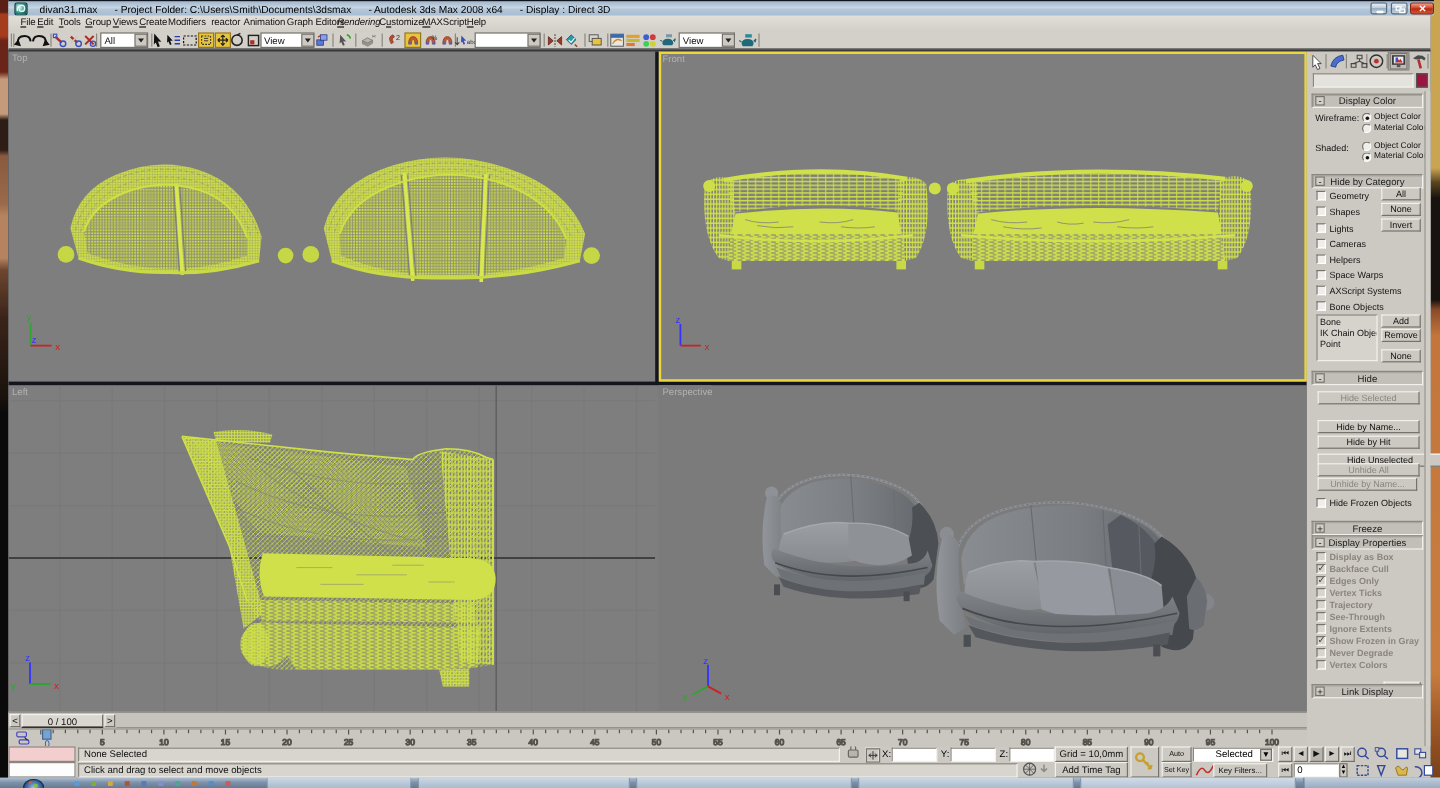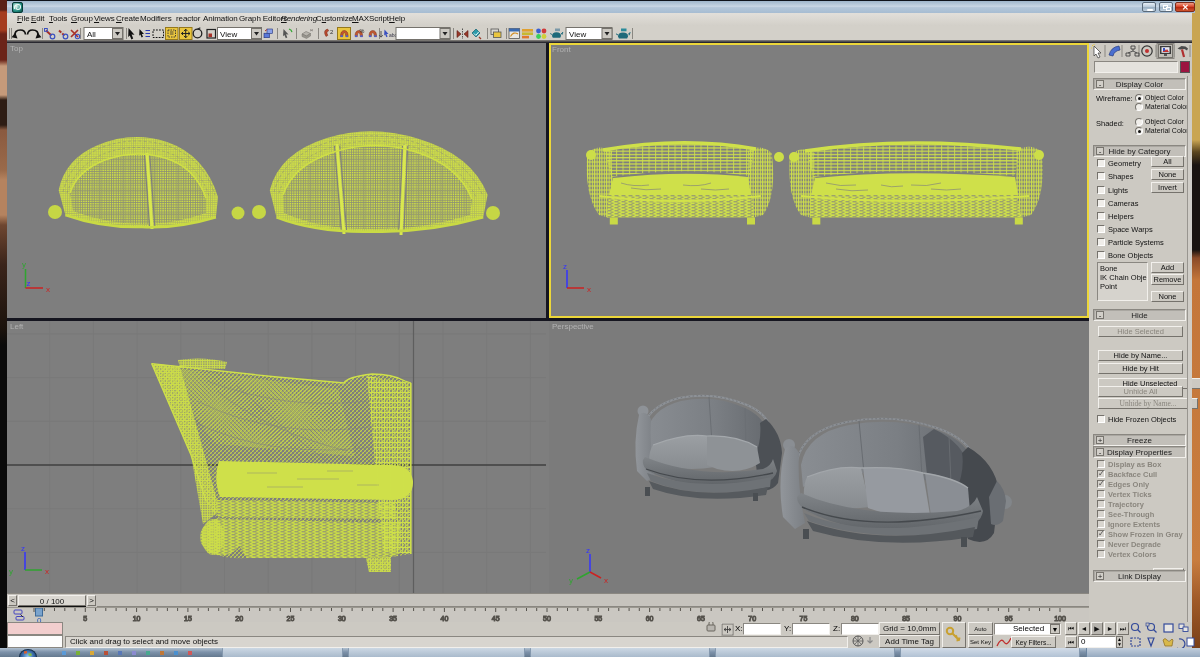--- a/index.html
+++ b/index.html
@@ -58,20 +58,21 @@
 </style></head>
 <body>
 <div id="wallL"></div>
 <div id="wallR"></div>
 <div id="win"></div>
 <div id="title">
  <div id="maxicon"></div>
     <svg width="11" height="11" style="position:absolute;left:5px;top:1px;">
       <path d="M2.5,7 Q2,3 5.5,2.5 Q8.5,2 8.5,5 Q8.5,7.5 6,7.5 Q4,7.5 4.2,5.5" fill="none" stroke="#eafaf6" stroke-width="1.1"></path>
     </svg>
+ <span class="txt">divan31.max      - Project Folder: C:\Users\Smith\Documents\3dsmax      - Autodesk 3ds Max 2008 x64      - Display : Direct 3D</span>
  <div class="wbtn" id="wmin">
       <span style="position:absolute;left:4px;top:6px;width:6px;height:2px;background:#fff;border-radius:1px;"></span>
     </div>
  <div class="wbtn" id="wmax">
       <span style="position:absolute;left:3px;top:2px;width:5px;height:4px;border:1px solid #fff;"></span>
       <span style="position:absolute;left:6px;top:4px;width:5px;height:4px;border:1px solid #fff;background:rgba(180,200,220,0.6);"></span>
     </div>
  <div class="wbtn" id="wclose">
       <span class="wglyph" style="left:6px;top:1px;font-size:8px;">✕</span>
     </div>
@@ -534,41 +535,41 @@
     <div style="position:absolute;left:19px;top:129px;">Shapes</div>
  <div class="chk" style="left:8px;top:143px;"></div>
     <div style="position:absolute;left:19px;top:143px;">Lights</div>
  <div class="chk" style="left:8px;top:156px;"></div>
     <div style="position:absolute;left:19px;top:156px;">Cameras</div>
  <div class="chk" style="left:8px;top:169px;"></div>
     <div style="position:absolute;left:19px;top:169px;">Helpers</div>
  <div class="chk" style="left:8px;top:182px;"></div>
     <div style="position:absolute;left:19px;top:182px;">Space Warps</div>
  <div class="chk" style="left:8px;top:195px;"></div>
-    <div style="position:absolute;left:19px;top:195px;">Particle Systems</div>
+    <div style="position:absolute;left:19px;top:195px;">AXScript Systems</div>
  <div class="chk" style="left:8px;top:208px;"></div>
     <div style="position:absolute;left:19px;top:208px;">Bone Objects</div>
  <div class="btn3d" style="position:absolute;left:62px;top:113px;width:33px;height:11px;">All</div>
  <div class="btn3d" style="position:absolute;left:62px;top:126px;width:33px;height:11px;">None</div>
  <div class="btn3d" style="position:absolute;left:62px;top:139px;width:33px;height:11px;">Invert</div>
  <div class="sunken" style="position:absolute;left:8px;top:219px;width:51px;height:39px;background:#d6d3cd;line-height:9px;padding:1px 2px;overflow:hidden;">Bone<br>IK Chain Object<br>Point</div>
  <div class="btn3d" style="position:absolute;left:62px;top:219px;width:33px;height:11px;">Add</div>
  <div class="btn3d" style="position:absolute;left:62px;top:231px;width:33px;height:11px;">Remove</div>
  <div class="btn3d" style="position:absolute;left:62px;top:248px;width:33px;height:11px;">None</div>
 
  <div class="rollout" style="top:266px;">
       <span class="pm">-</span>
       <span class="rtitle">Hide</span>
     </div>
  <div class="btn3d dis" style="position:absolute;left:9px;top:283px;width:85px;height:11px;">Hide Selected</div>
  <div class="btn3d" style="position:absolute;left:9px;top:295px;width:104px;height:11px;margin-top:40px;">Hide Unselected</div>
  <div class="btn3d" style="position:absolute;left:9px;top:307px;width:85px;height:11px;">Hide by Name...</div>
  <div class="btn3d" style="position:absolute;left:9px;top:320px;width:85px;height:11px;">Hide by Hit</div>
  <div class="btn3d dis" style="position:absolute;left:9px;top:343px;width:85px;height:11px;">Unhide All</div>
- <div class="btn3d dis" style="position:absolute;left:9px;top:355px;width:100px;height:11px;font-family:Liberation Serif, serif;">Unhide by Name...</div>
+ <div class="btn3d dis" style="position:absolute;left:9px;top:355px;width:83px;height:11px;">Unhide by Name...</div>
  <div class="chk" style="left:8px;top:372px;"></div>
     <div style="position:absolute;left:19px;top:372px;">Hide Frozen Objects</div>
 
  <div class="rollout" style="top:391px;">
       <span class="pm">+</span>
       <span class="rtitle">Freeze</span>
     </div>
 
  <div class="rollout" style="top:403px;">
       <span class="pm">-</span>
@@ -638,20 +639,21 @@
   <rect x="7" y="2" width="8" height="4" rx="1" fill="none" stroke="#4444c0" stroke-width="1"></rect>
   <rect x="9" y="8.5" width="8" height="3.5" rx="1" fill="none" stroke="#4444c0" stroke-width="1"></rect>
   <path d="M13.5,6.5 l2.5,2.5" stroke="#222" stroke-width="0.9"></path>
   <rect x="28.5" y="0" width="7" height="8" fill="#7aa3cc" stroke="#3d6a99"></rect>
   <text x="30" y="14.5" font-size="8" fill="#2255bb" font-family="Liberation Sans">0</text>
  </svg>
 </div>
 <div id="statusbar">
  <div style="position:absolute;left:0px;top:0px;width:56px;height:13px;background:#f2cece;border:1px solid #8a8781;"></div>
  <div style="position:absolute;left:0px;top:13px;width:56px;height:13px;background:#fdfdfd;border:1px solid #8a8781;"></div>
+ <div class="sunken" style="position:absolute;left:58px;top:1px;width:635px;height:12px;background:#d8d5cf;font-size:8px;padding-left:4px;color:#111;">None Selected</div>
  <div class="sunken" style="position:absolute;left:58px;top:14px;width:783px;height:12px;background:#d8d5cf;font-size:8px;padding-left:4px;color:#111;">Click and drag to select and move objects</div>
  <svg width="1185" height="26" style="position:absolute;left:0;top:0;">
 
   <rect x="700" y="3" width="8" height="6" rx="1" fill="#b8b5af" stroke="#6a675f"></rect>
   <path d="M702,3 v-2 a2,2 0 0 1 4,0 v2" fill="none" stroke="#6a675f"></path>
 
   <rect x="714.5" y="1.5" width="11" height="11" fill="#ccc9c2" stroke="#f2f0ec" stroke-width="1"></rect>
   <rect x="715" y="2" width="11" height="11" fill="none" stroke="#75726c" stroke-width="1"></rect>
   <path d="M717,7.5 h7 M720.5,4 v7 M717,7.5 l2,-1.5 M717,7.5 l2,1.5 M724,7.5 l-2,-1.5 M724,7.5 l-2,1.5" stroke="#333" stroke-width="0.8" fill="none"></path>
 

